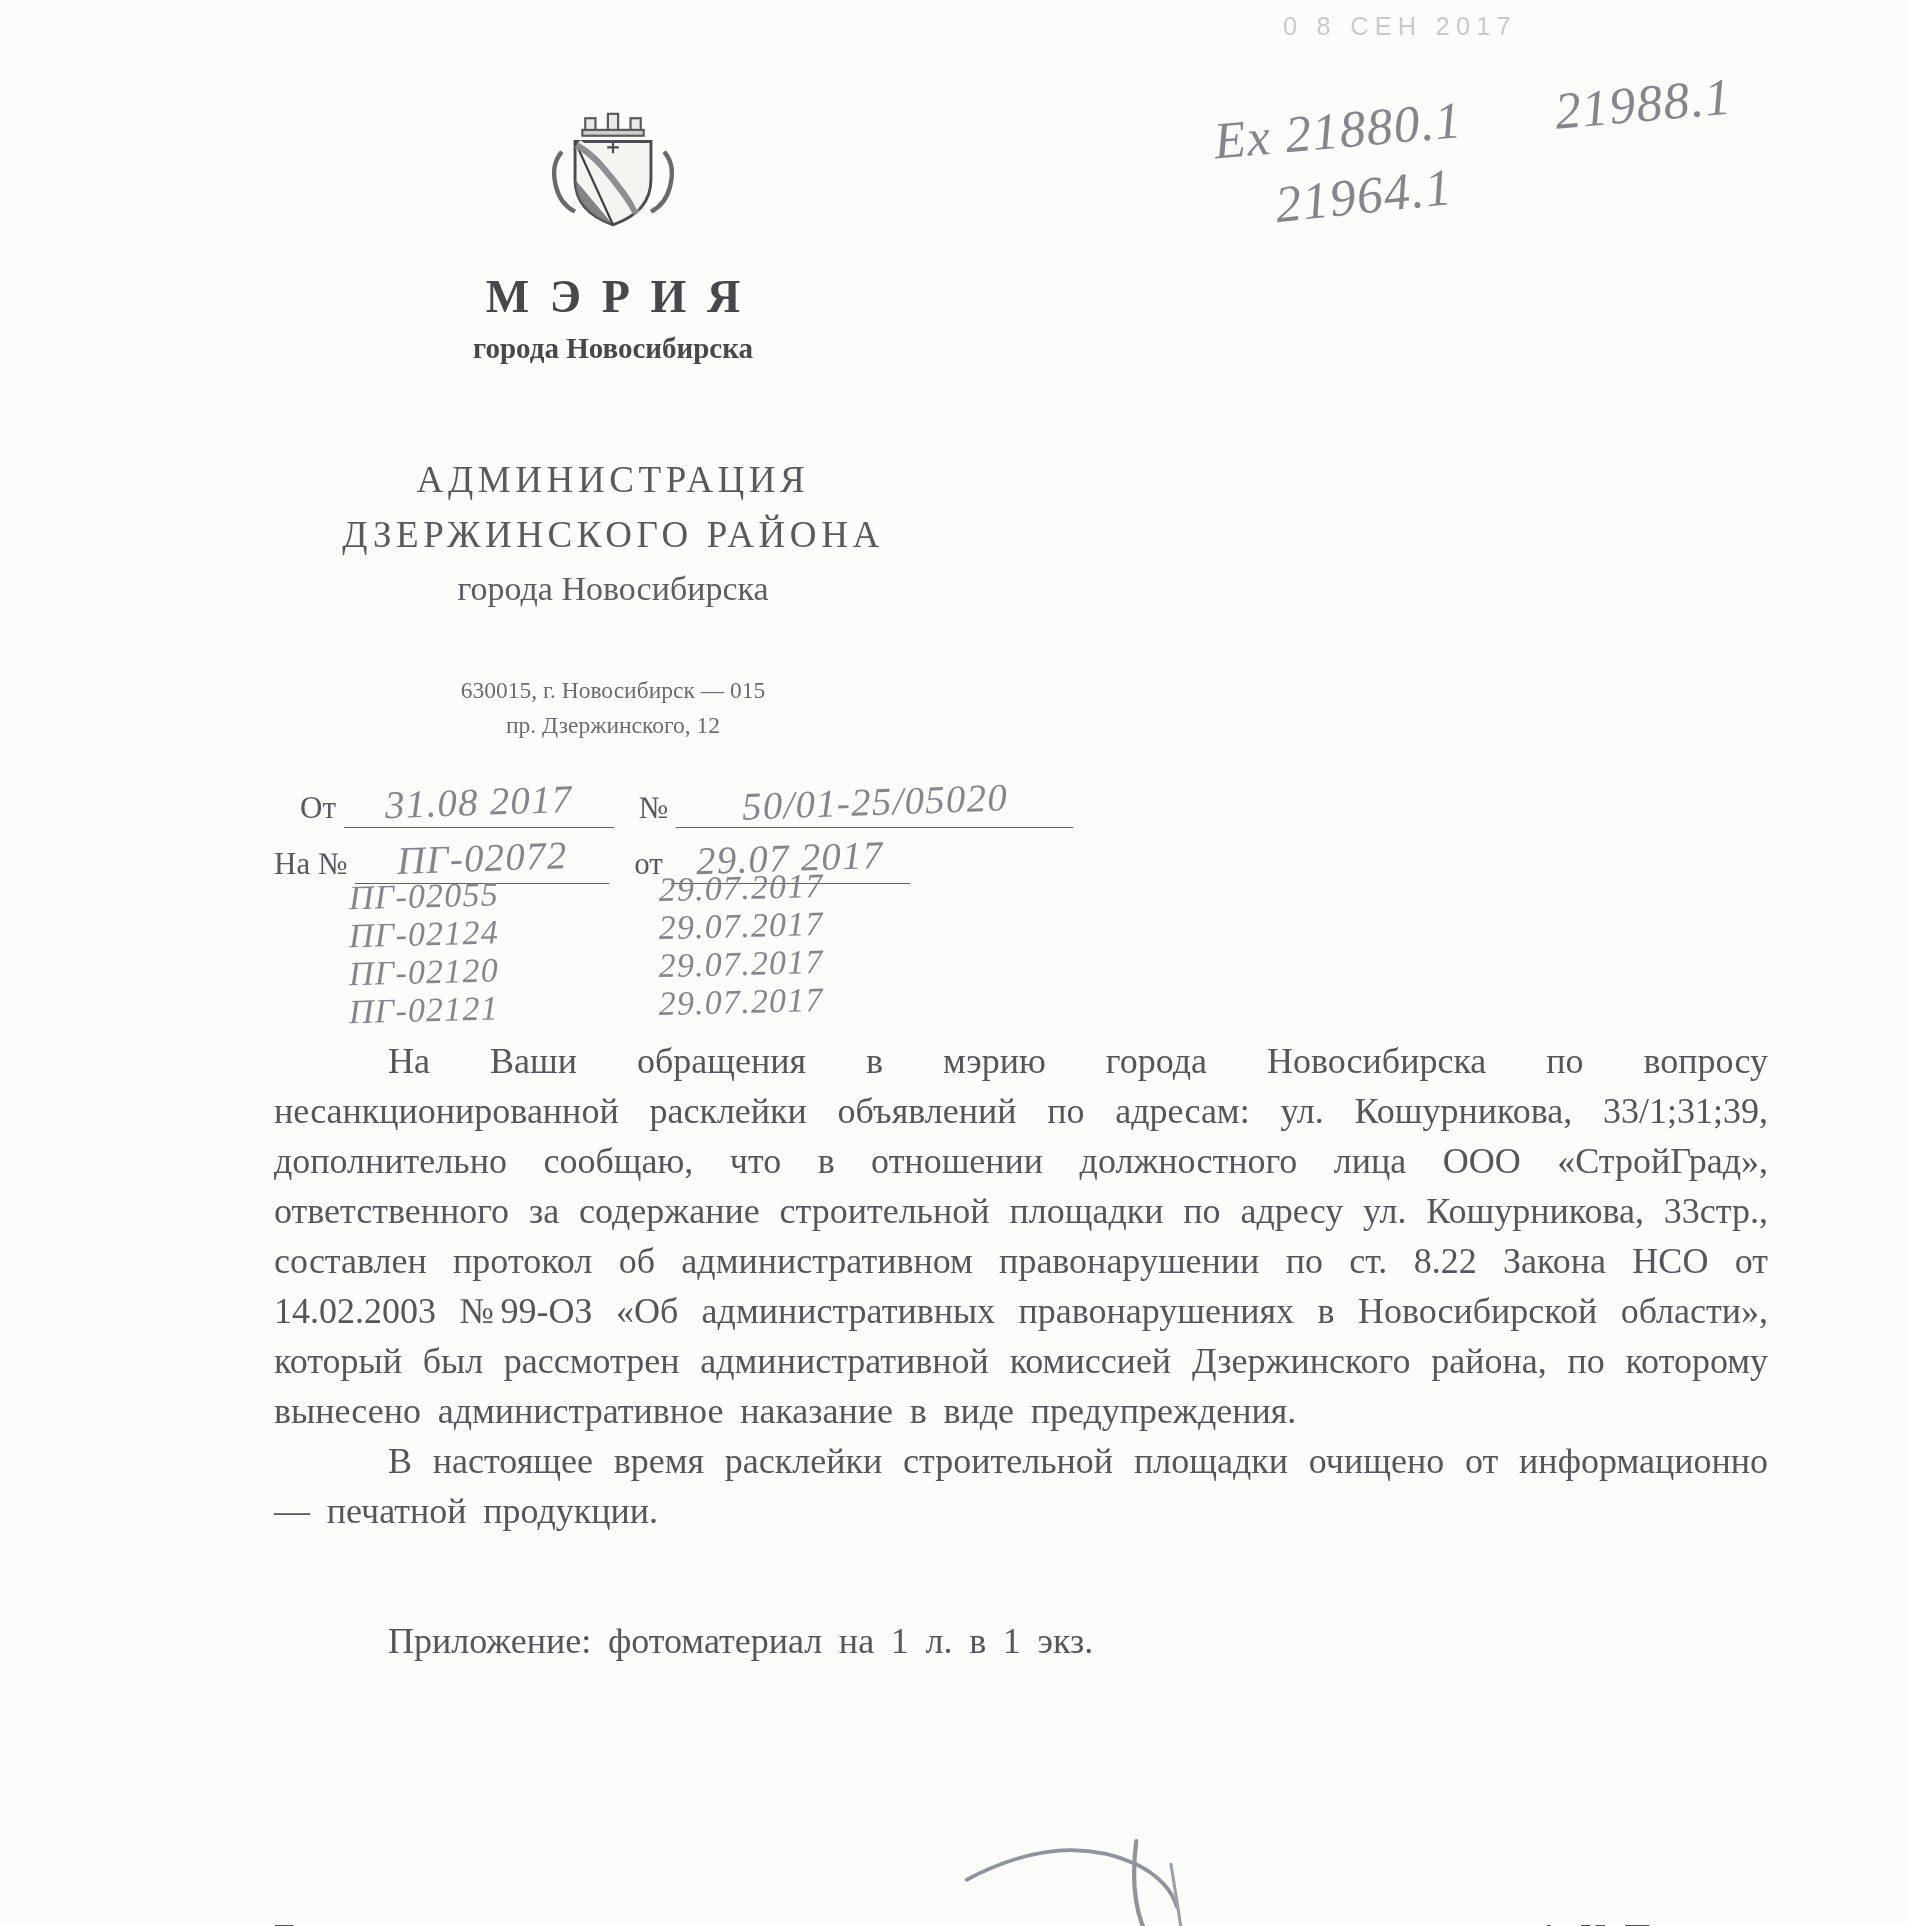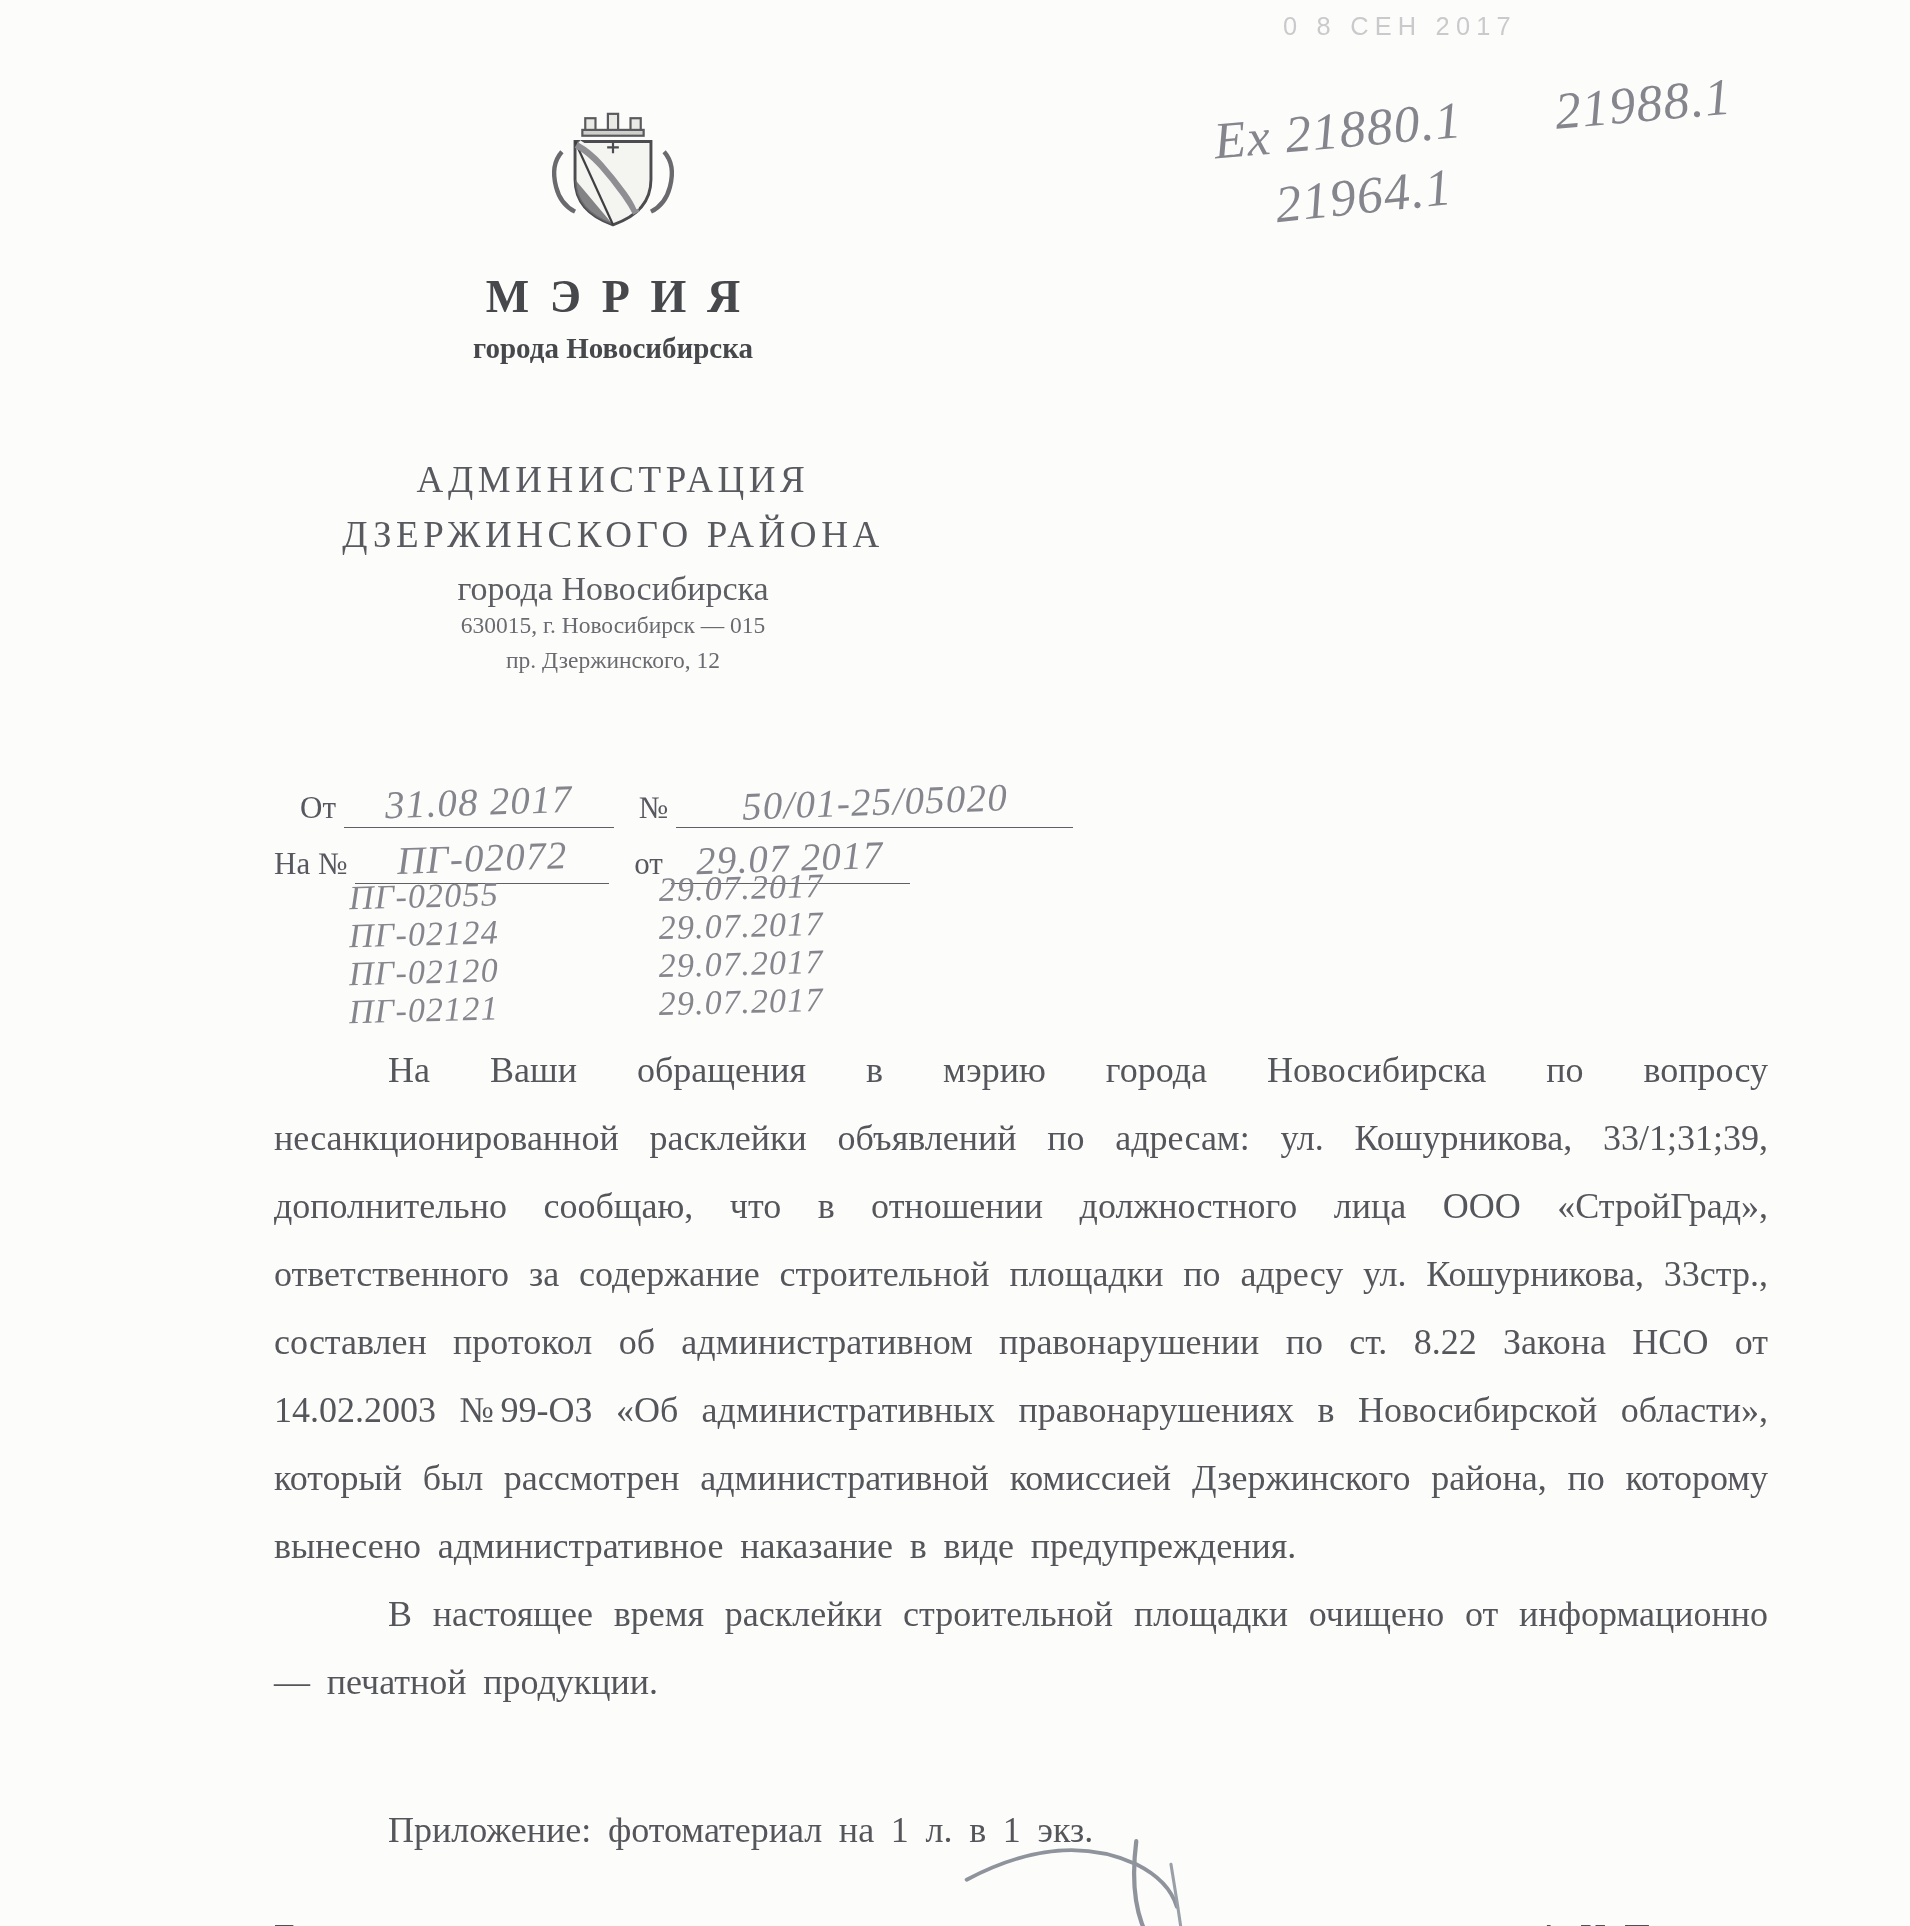--- a/index.html
+++ b/index.html
@@ -49,21 +49,21 @@
   .org-top {
     font-size:46px; font-weight:bold;
     letter-spacing:0.45em; text-indent:0.45em;
     color:#47484c;
     margin-top:12px;
   }
   .org-top-sub { font-size:29px; font-weight:bold; margin-top:8.5px; color:#47484c; }
   .org-line1 { font-size:37px; letter-spacing:4.6px; margin-top:93px; color:#595a60; }
   .org-line2 { font-size:37px; letter-spacing:4.6px; margin-top:12.3px; color:#595a60; }
   .org-sub  { font-size:34px; margin-top:14px; color:#5d5e64; }
-  .lh-address { font-size:23.5px; line-height:35px; color:#6a6b71; }
+  .lh-address { margin-top:65px; font-size:23.5px; line-height:35px; color:#6a6b71; }
   
   .refs-row1 { position:absolute; left:300px; top:782px; font-size:31px; color:#585960; }
   .refs-row2 { position:absolute; left:274px; top:838px; font-size:31px; color:#585960; }
   .field-line {
     display:inline-block; vertical-align:baseline;
     border-bottom:1.5px solid #5f6066;
     text-align:center;
   }
   .field-line .hw, .refs-row2 .hw, .refs-row1 .hw {
     font-size:39px; display:inline-block;
@@ -72,21 +72,21 @@
   .refs-extra {
     position:absolute; left:349px; top:873px;
     font-size:34px;
   }
   .refs-extra .row { height:38px; transform:rotate(-1.5deg); }
   .refs-extra .num { display:inline-block; width:300px; }
   .refs-extra .date { display:inline-block; }
   
   .body-text {
     position:absolute; left:274px; top:1036px; width:1494px;
-    font-size:36px; line-height:68px;
+    font-size:36px; line-height:50px;
     text-align:justify; color:#55565b;
     word-spacing:7.7px;
   }
   .body-text p { margin:0; text-indent:114px; }
   .body-text p.attachment { margin-top:80px; }
   
   .sig-row {
     position:absolute; left:274px; top:1916px; width:1494px;
     display:flex; justify-content:space-between;
     font-size:36px; color:#505156;

